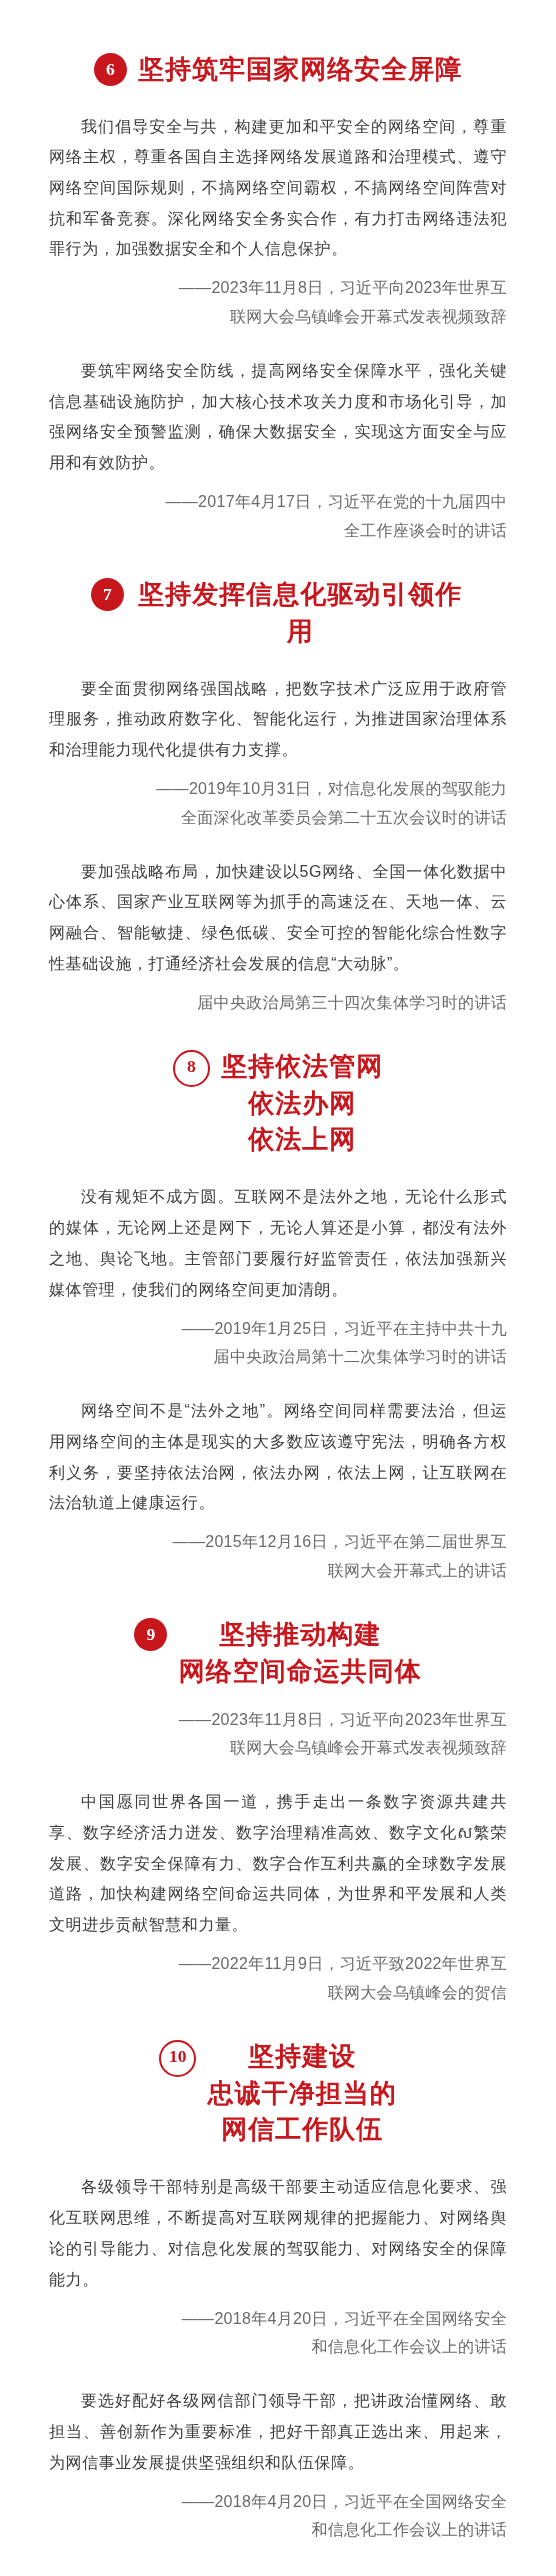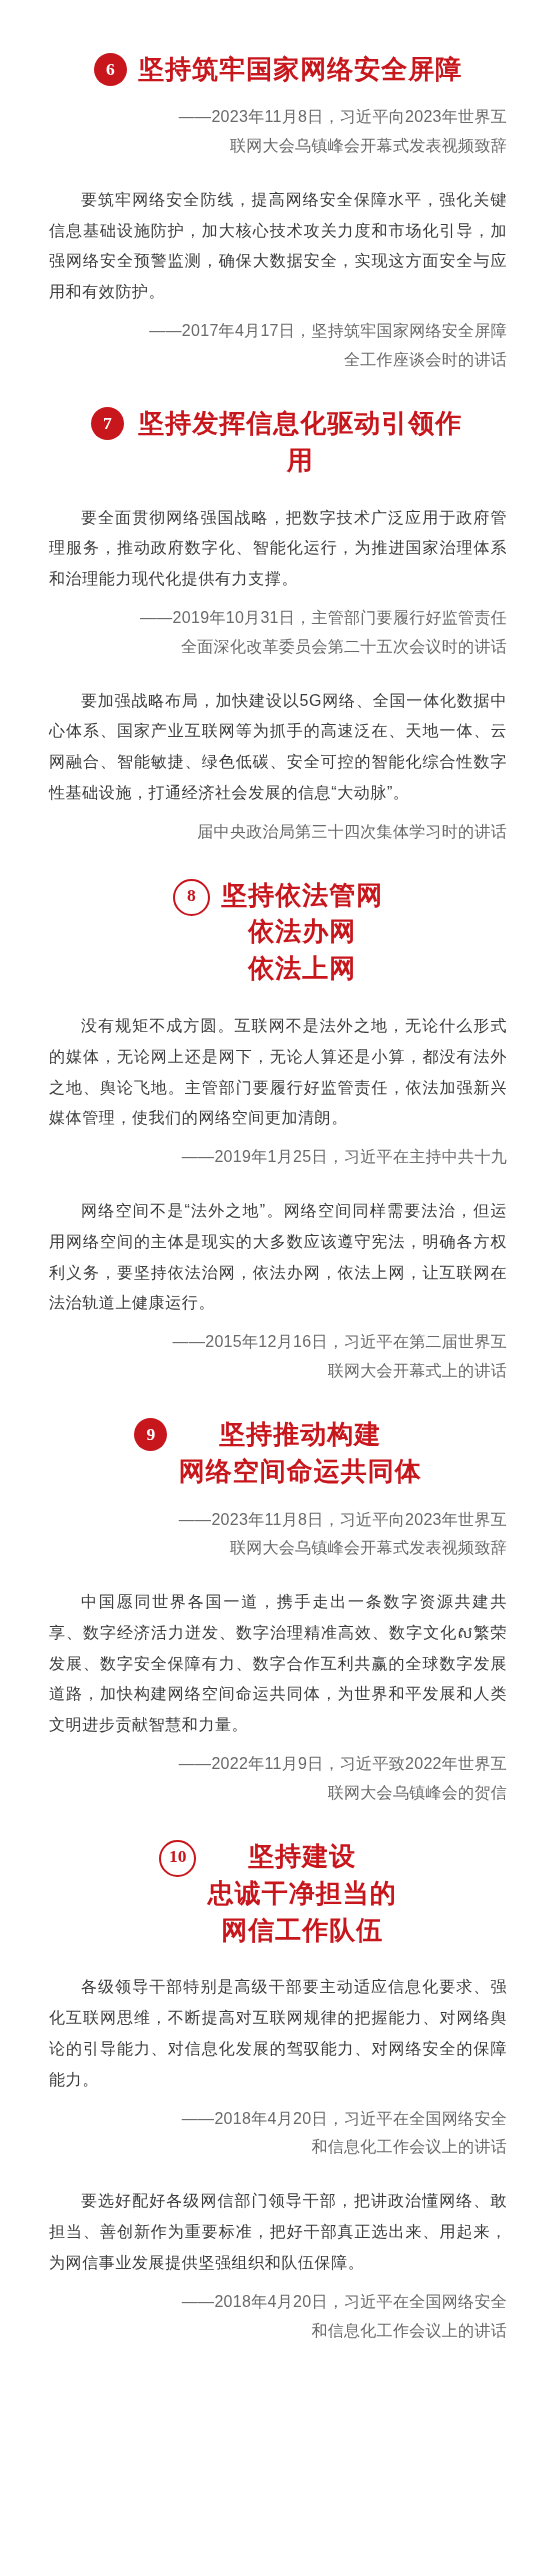--- a/index.html
+++ b/index.html
@@ -92,59 +92,61 @@
 
 <div class="page">
   <div id="sections-root">
       <div class="section">
         <div class="heading">
           <div class="num-badge">6</div>
           <div class="heading-text">
             <span class="line">坚持筑牢国家网络安全屏障</span>
           </div>
         </div>
+        <p class="para">我们倡导安全与共，构建更加和平安全的网络空间，尊重网络主权，尊重各国自主选择网络发展道路和治理模式、遵守网络空间国际规则，不搞网络空间霸权，不搞网络空间阵营对抗和军备竞赛。深化网络安全务实合作，有力打击网络违法犯罪行为，加强数据安全和个人信息保护。</p>
         <div class="source">
           <span class="src-line">——2023年11月8日，习近平向2023年世界互</span>
           <span class="src-line">联网大会乌镇峰会开幕式发表视频致辞</span>
         </div>
         <p class="para">要筑牢网络安全防线，提高网络安全保障水平，强化关键信息基础设施防护，加大核心技术攻关力度和市场化引导，加强网络安全预警监测，确保大数据安全，实现这方面安全与应用和有效防护。</p>
         <div class="source">
-          <span class="src-line">——2017年4月17日，坚持筑牢国家网络安全屏障</span>
+          <span class="src-line">——2017年4月17日，习近平在党的十九届四中</span>
           <span class="src-line">全工作座谈会时的讲话</span>
         </div>
       </div>
       <div class="section">
         <div class="heading">
           <div class="num-badge">7</div>
           <div class="heading-text">
             <span class="line">坚持发挥信息化驱动引领作用</span>
           </div>
         </div>
         <p class="para">要全面贯彻网络强国战略，把数字技术广泛应用于政府管理服务，推动政府数字化、智能化运行，为推进国家治理体系和治理能力现代化提供有力支撑。</p>
         <div class="source">
-          <span class="src-line">——2019年10月31日，主管部门要履行好监管责任</span>
+          <span class="src-line">——2019年10月31日，对信息化发展的驾驭能力</span>
           <span class="src-line">全面深化改革委员会第二十五次会议时的讲话</span>
         </div>
         <p class="para">要加强战略布局，加快建设以5G网络、全国一体化数据中心体系、国家产业互联网等为抓手的高速泛在、天地一体、云网融合、智能敏捷、绿色低碳、安全可控的智能化综合性数字性基础设施，打通经济社会发展的信息“大动脉”。</p>
         <div class="source">
           <span class="src-line">届中央政治局第三十四次集体学习时的讲话</span>
         </div>
       </div>
       <div class="section">
         <div class="heading">
           <div class="num-badge outline">8</div>
           <div class="heading-text">
             <span class="line">坚持依法管网</span>
             <span class="line">依法办网</span>
             <span class="line">依法上网</span>
           </div>
         </div>
         <p class="para">没有规矩不成方圆。互联网不是法外之地，无论什么形式的媒体，无论网上还是网下，无论人算还是小算，都没有法外之地、舆论飞地。主管部门要履行好监管责任，依法加强新兴媒体管理，使我们的网络空间更加清朗。</p>
         <div class="source">
           <span class="src-line">——2019年1月25日，习近平在主持中共十九</span>
+          <span class="src-line">届中央政治局第十二次集体学习时的讲话</span>
         </div>
         <p class="para">网络空间不是“法外之地”。网络空间同样需要法治，但运用网络空间的主体是现实的大多数应该遵守宪法，明确各方权利义务，要坚持依法治网，依法办网，依法上网，让互联网在法治轨道上健康运行。</p>
         <div class="source">
           <span class="src-line">——2015年12月16日，习近平在第二届世界互</span>
           <span class="src-line">联网大会开幕式上的讲话</span>
         </div>
       </div>
       <div class="section">
         <div class="heading">
           <div class="num-badge">9</div>

